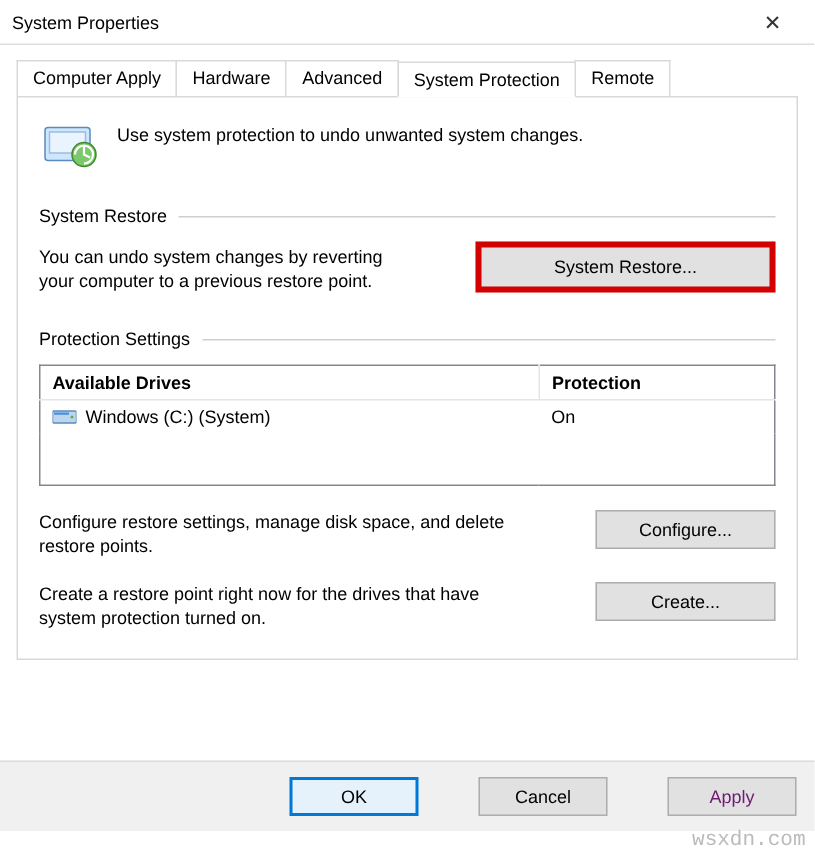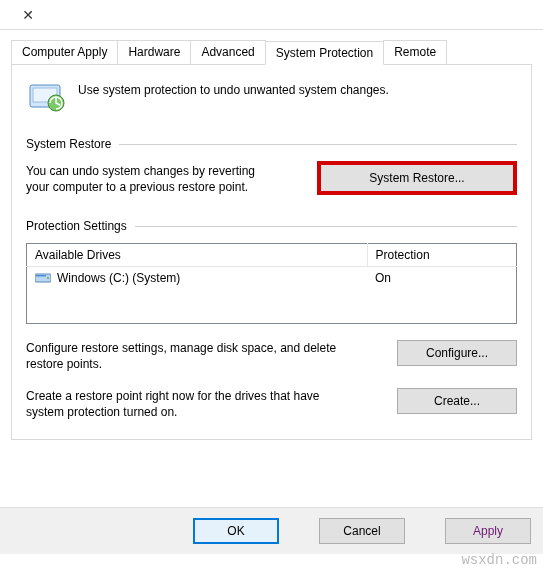--- a/index.html
+++ b/index.html
@@ -75,21 +75,21 @@
     .btn:disabled { color: #701a75; }
     .drive-table {
       border: 1px solid #828790;
       width: 100%;
       border-collapse: collapse;
       margin-top: 4px;
       background: #fff;
     }
     .drive-table th {
       text-align: left;
-      font-weight: normal;
+      font-weight: bold;
       padding: 4px 8px;
       border-bottom: 1px solid #e5e5e5;
       border-right: 1px solid #e5e5e5;
       font-size: 12px;
     }
     .drive-table th:last-child { border-right: none; }
     .drive-table td { padding: 4px 8px; font-size: 12px; vertical-align: middle; }
     .drive-cell { display: flex; align-items: center; gap: 6px; }
     .drive-table tbody tr.spacer td { height: 34px; }
     .config-row { display: flex; gap: 12px; align-items: flex-start; margin-top: 16px; }
@@ -108,20 +108,21 @@
       right: 0;
     }
     .footer .btn { min-width: 86px; }
     .btn-ok { border: 2px solid #0078d7; background: #e5f1fb; }
     .watermark { position: absolute; bottom: 2px; right: 6px; font-size: 14px; color: #bbb; font-family: Liberation Mono, monospace; }
   </style>
 </head>
 <body>
 
 <div class="titlebar">
+  <span class="titlebar-title">System Properties</span>
   <span class="close-x">✕</span>
 </div>
 
 <div class="content">
   <div class="tabstrip">
     <div class="tab">Computer Apply</div>
     <div class="tab">Hardware</div>
     <div class="tab">Advanced</div>
     <div class="tab active">System Protection</div>
     <div class="tab">Remote</div>

